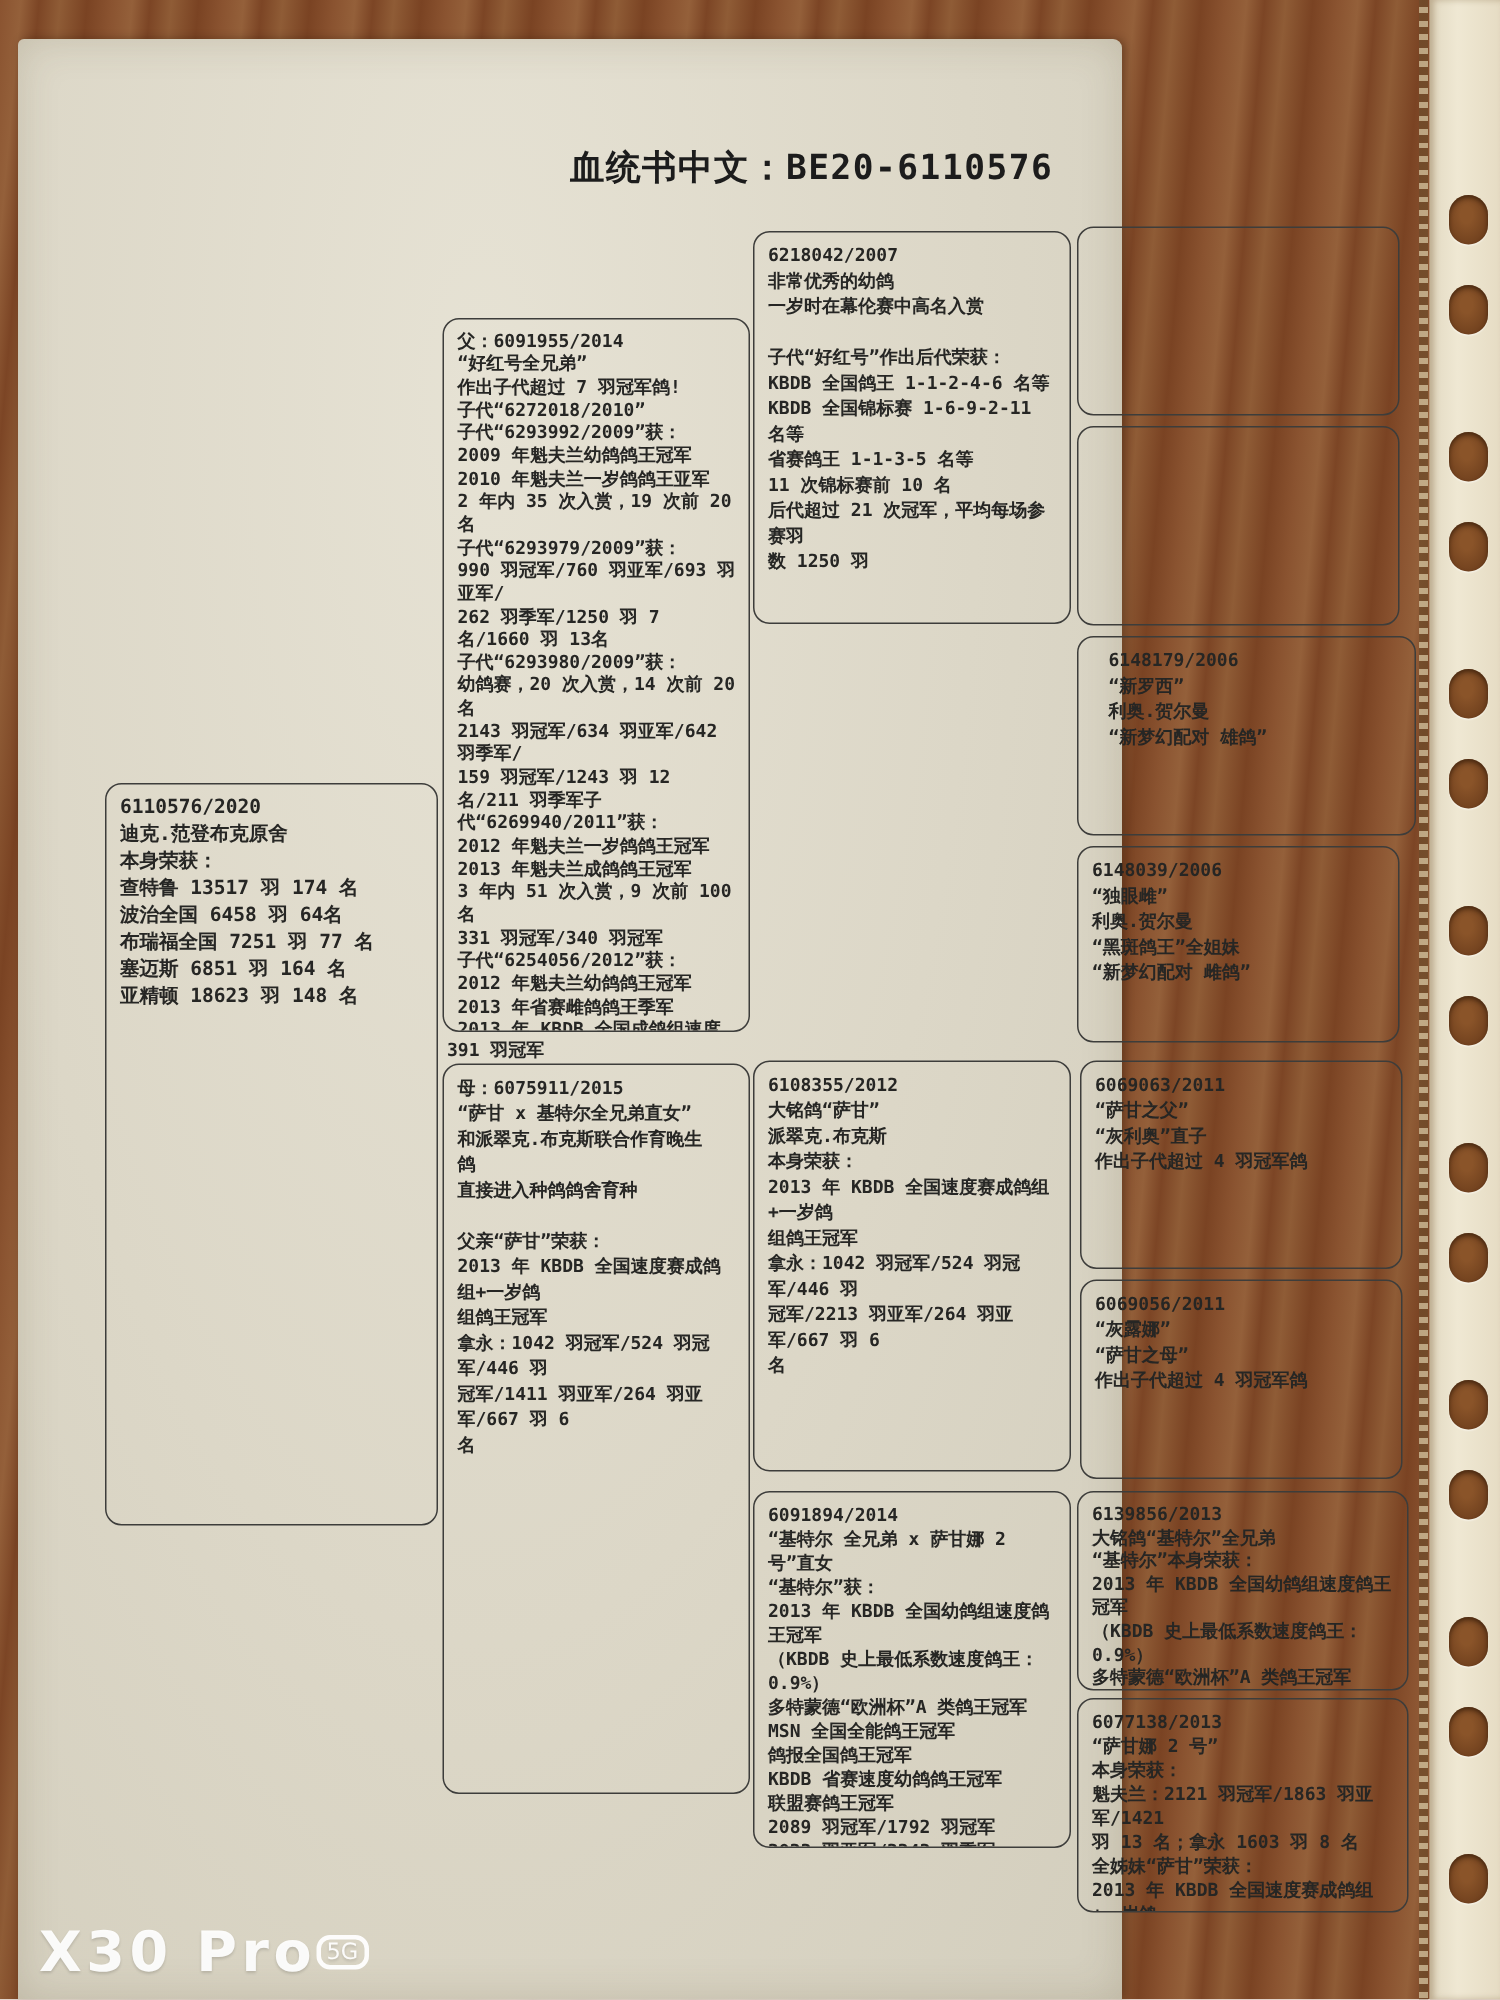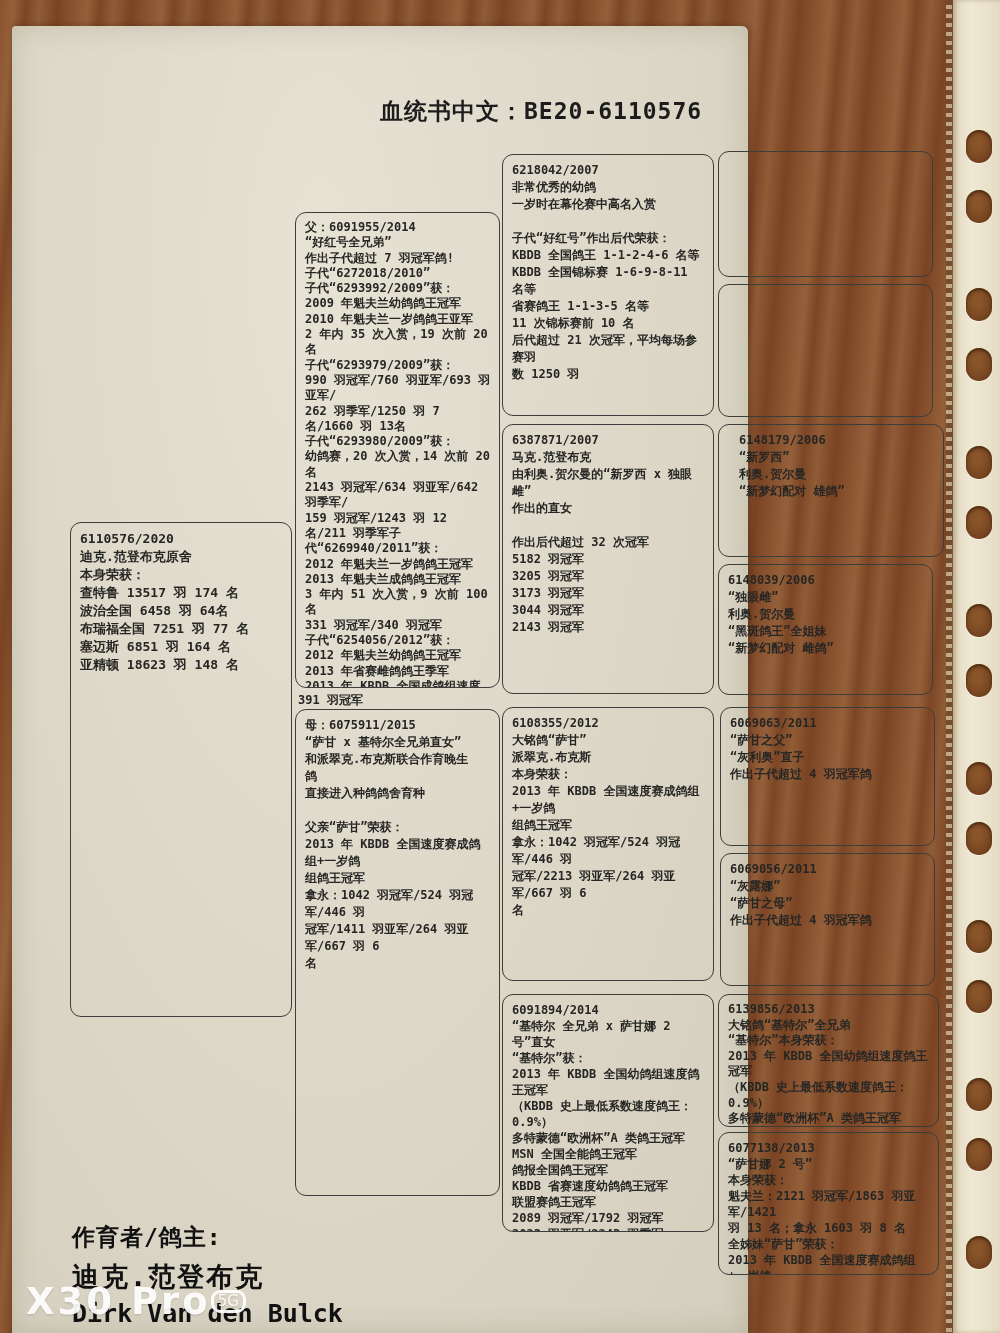--- a/index.html
+++ b/index.html
@@ -152,36 +152,25 @@
 拿永：1042 羽冠军/524 羽冠军/446 羽
 冠军/1411 羽亚军/264 羽亚军/667 羽 6
 名</div>
 
     <div class="pbox b-gp1">6218042/2007
 非常优秀的幼鸽
 一岁时在幕伦赛中高名入赏
 
 子代“好红号”作出后代荣获：
 KBDB 全国鸽王 1-1-2-4-6 名等
-KBDB 全国锦标赛 1-6-9-8-11 名等
+KBDB 全国锦标赛 1-6-9-2-11 名等
 省赛鸽王 1-1-3-5 名等
 11 次锦标赛前 10 名
 后代超过 21 次冠军，平均每场参赛羽
 数 1250 羽</div>
-    <div class="pbox b-gp2">6387871/2007
-马克.范登布克
-由利奥.贺尔曼的“新罗西 x 独眼雌”
-作出的直女
-
-作出后代超过 32 次冠军
-5182 羽冠军
-3205 羽冠军
-3173 羽冠军
-3044 羽冠军
-2143 羽冠军</div>
     <div class="pbox b-gp3">6108355/2012
 大铭鸽“萨甘”
 派翠克.布克斯
 本身荣获：
 2013 年 KBDB 全国速度赛成鸽组+一岁鸽
 组鸽王冠军
 拿永：1042 羽冠军/524 羽冠军/446 羽
 冠军/2213 羽亚军/264 羽亚军/667 羽 6
 名</div>
     <div class="pbox b-gp4">6091894/2014
@@ -228,25 +217,20 @@
 鸽报全国鸽王冠军</div>
     <div class="pbox b-gg8">6077138/2013
 “萨甘娜 2 号”
 本身荣获：
 魁夫兰：2121 羽冠军/1863 羽亚军/1421
 羽 13 名；拿永 1603 羽 8 名
 全姊妹“萨甘”荣获：
 2013 年 KBDB 全国速度赛成鸽组+一岁鸽
 组鸽王冠军</div>
 
-    <div class="breeder">
-      <div class="lab">作育者/鸽主:</div>
-      <div class="cn">迪克.范登布克</div>
-      <div class="en">Dirk Van den Bulck</div>
-    </div>
 
   </div>
 
   <div class="sleeve-seam"></div>
 
   <div class="sleeve-edge">
     <div class="hole" style="top:130px"></div>
     <div class="hole" style="top:190px"></div>
     <div class="hole" style="top:288px"></div>
     <div class="hole" style="top:348px"></div>

